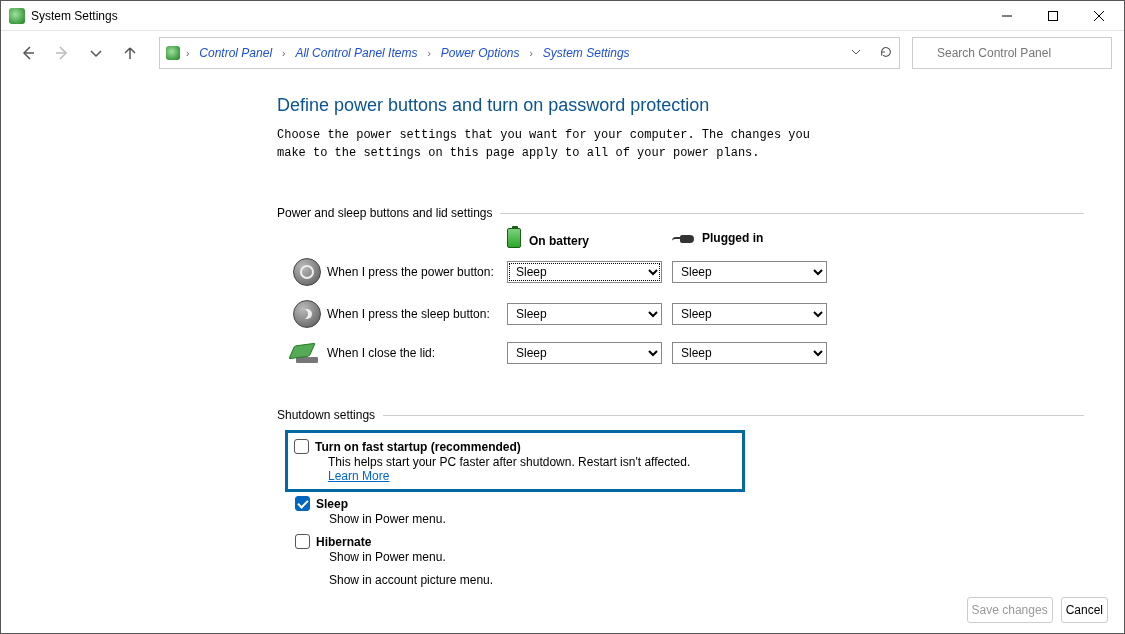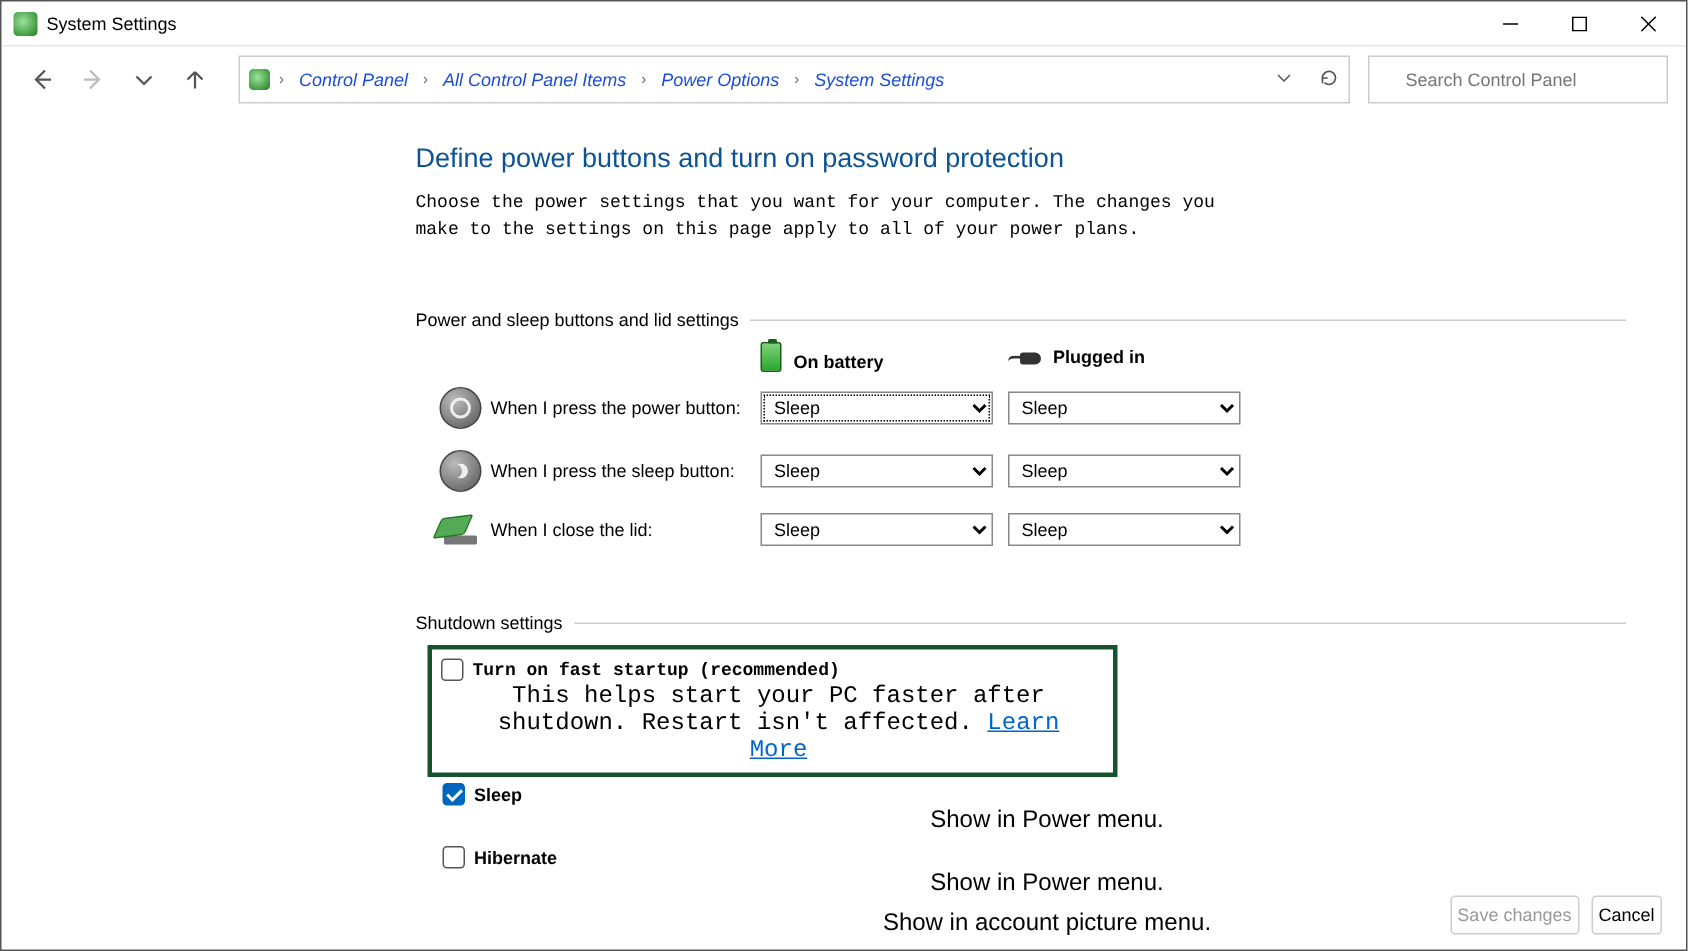--- a/index.html
+++ b/index.html
@@ -95,37 +95,36 @@
   margin-bottom: 14px;
   margin-left: 10px;
 }
 .settingrow .iconcell { width: 40px; display:flex; justify-content:center; }
 .settingrow .labelcell { width: 180px; font-size: 12px; }
 .settingrow select {
   width: 155px; height: 22px; font-size: 12px; border: 1px solid #888;
   background: #fff; padding: 0 4px; margin-right: 10px;
 }
 .settingrow select.focused { outline: 1px dotted #000; outline-offset: -3px; }
-.shutdown { margin-top: 4px; text-align: center; }
+.shutdown { margin-top: 4px; }
 .shutdown-item {
   margin-left: 14px;
   margin-bottom: 4px;
   padding: 2px 4px;
 }
 .shutdown-item.highlight {
-  border: 3px solid #14532d;
+  border: 3px solid #0369a1;
   padding: 6px 19px 6px 6px;
   margin-left: 8px;
   margin-bottom: 2px;
   width: 460px;
-  font-family: Liberation Mono, monospace;
 }
 .cbrow { display: flex; align-items: center; gap: 6px; }
 .cbrow .lbl { font-weight: 600; font-size: 12px; }
-.subtxt { margin-left: 21px; font-size: 16px; margin-top: 1px; }
+.subtxt { margin-left: 34px; font-size: 12px; margin-top: 1px; }
 .subtxt a { color: #0066cc; text-decoration: underline; }
 .cb {
   width: 15px; height: 15px; border: 1px solid #555; border-radius: 3px;
   display: flex; align-items: center; justify-content: center; background:#fff;
   flex-shrink: 0;
 }
 .cb.checked { background: #0067c0; border-color:#0067c0; }
 .cb.checked::after {
   content: ""; width: 4px; height: 8px; border: solid #fff;
   border-width: 0 2px 2px 0; transform: rotate(45deg); margin-top:-2px;

